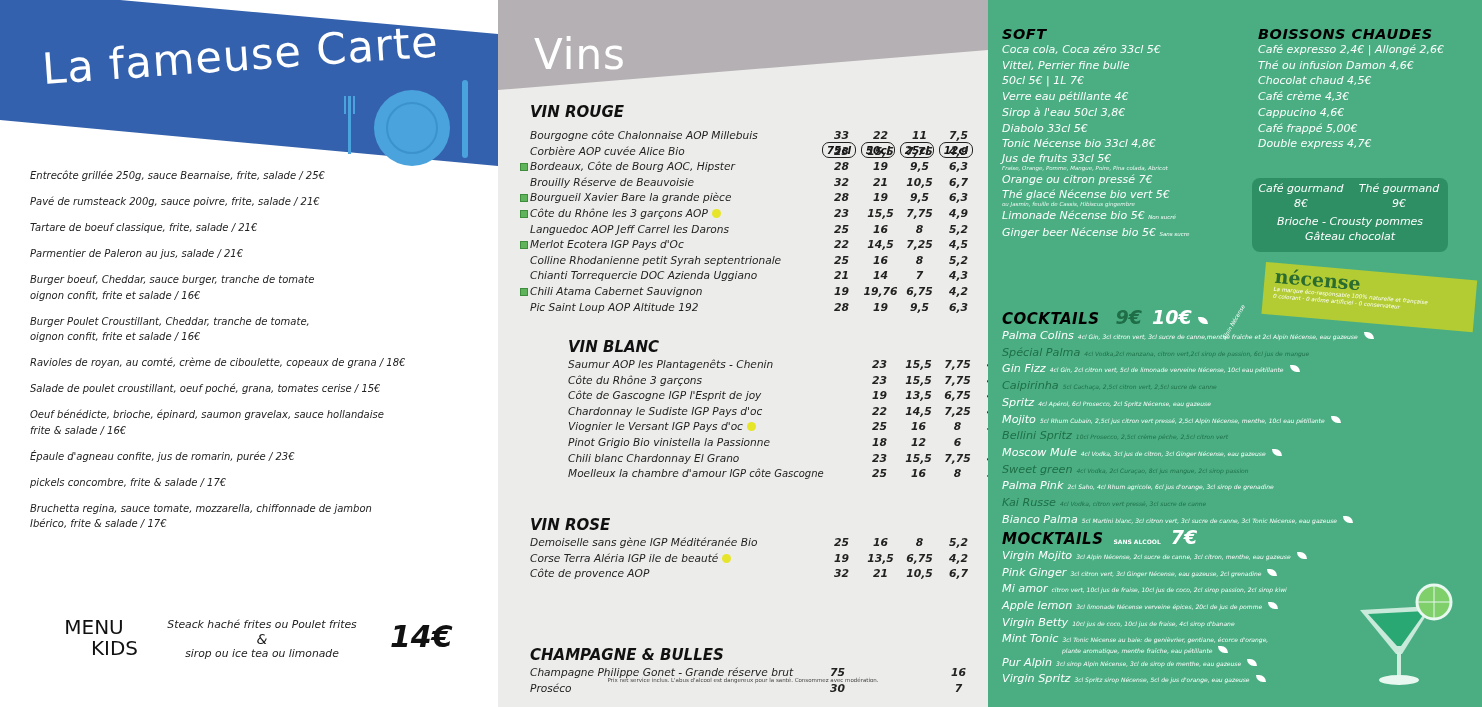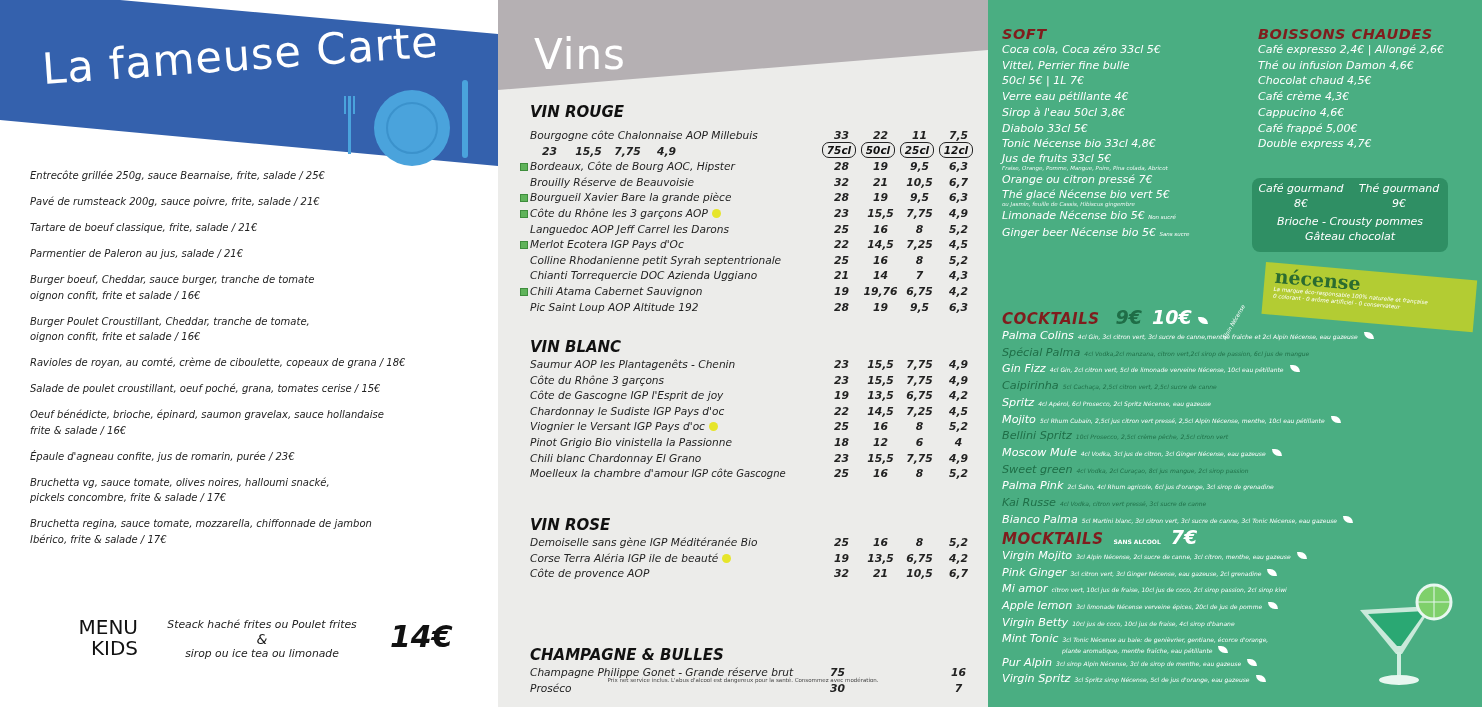--- a/index.html
+++ b/index.html
@@ -37,21 +37,21 @@
   #wine .bio { position: absolute; left: -10px; top: 4px; width: 8px; height: 8px; background: #5fb35a; border: 1px solid #3e8d3c; }
   #wine .veg { display: inline-block; width: 9px; height: 9px; border-radius: 50%; background: #e6e52a; margin-left: 4px; vertical-align: -1px; }
   #wine .sizes { position: absolute; left: 292px; top: 16px; display: flex; }
   #wine .size { width: 34px; margin-right: 5px; height: 16px; border: 1px solid #222; border-radius: 7px;
     font-size: 10.5px; text-align: center; line-height: 14px; font-weight: bold; color: #111; margin-top: 24px; }
   #wine .small-note { font-size: 10px; font-weight: normal; }
   #wine .disclaimer { position: absolute; left: 0; width: 490px; top: 677px; text-align: center; font-size: 5.5px; color: #444; font-style: normal; }
 
   
   #drinks { left: 988px; width: 494px; background: #4aae82; color: #fff; }
-  #drinks .hd { font-size: 14.5px; font-weight: bold; letter-spacing: 0.5px; color: #7f1d1d; }
+  #drinks .hd { font-size: 14.5px; font-weight: bold; letter-spacing: 0.5px; color: #000000; }
   #drinks .soft { position: absolute; left: 14px; top: 26px; width: 240px; }
   #drinks .soft .ln { font-size: 11px; line-height: 15.7px; white-space: nowrap; }
   #drinks .soft .sub { font-size: 5.5px; line-height: 7px; opacity: .9; }
   #drinks .soft .tiny { font-size: 5.5px; }
   #drinks .hot { position: absolute; left: 270px; top: 26px; width: 220px; }
   #drinks .hot .ln { font-size: 11px; line-height: 15.7px; white-space: nowrap; }
   #drinks .gourmand { position: absolute; left: 264px; top: 178px; width: 196px; height: 74px;
     background: #2f8f64; border-radius: 8px; text-align: center; font-size: 11px; line-height: 14.5px; padding-top: 4px; }
   #drinks .gourmand .g-row { display: flex; justify-content: space-around; }
   #drinks .gourmand .g-col { width: 50%; }
@@ -128,32 +128,31 @@
         <div>Salade de poulet croustillant, oeuf poché, grana, tomates cerise / 15€</div>
       </div>
     <div class="dish">
         <div>Oeuf bénédicte, brioche, épinard, saumon gravelax, sauce hollandaise</div>
         <div>frite &amp; salade / 16€</div>
       </div>
     <div class="dish">
         <div>Épaule d'agneau confite, jus de romarin, purée / 23€</div>
       </div>
     <div class="dish">
-        <div>Bruchetta vg, sauce tomate, olives noires, halloumi snacké,</div>
         <div>pickels concombre, frite &amp; salade / 17€</div>
       </div>
     <div class="dish">
         <div>Bruchetta regina, sauce tomate, mozzarella, chiffonnade de jambon</div>
         <div>Ibérico, frite &amp; salade / 17€</div>
       </div>
   </div>
 
   <div class="kids">
     <div class="kids-label">
-      <div style="text-align:right;padding-left:4px;">MENU</div>
+      <div style="text-align:center;padding-left:4px;">MENU</div>
       <div>KIDS</div>
     </div>
     <div class="kids-desc">
       <div>Steack haché frites ou Poulet frites</div>
       <div style="font-size:14px;line-height:14px;">&amp;</div>
       <div>sirop ou ice tea ou limonade</div>
     </div>
     <div class="kids-price">14€</div>
   </div>
 </div>
@@ -174,20 +173,21 @@
     </div>
     <div style="height:6px"></div>
     <div class="row">
         <div class="name">Bourgogne côte Chalonnaise AOP Millebuis</div>
         <div class="p">33</div>
         <div class="p">22</div>
         <div class="p">11</div>
         <div class="p">7,5</div>
       </div>
     <div class="row">
+        <div class="name">Corbière AOP cuvée Alice Bio</div>
         <div class="p">23</div>
         <div class="p">15,5</div>
         <div class="p">7,75</div>
         <div class="p">4,9</div>
       </div>
     <div class="row">
         <span class="bio"></span>
         <div class="name">Bordeaux, Côte de Bourg AOC, Hipster</div>
         <div class="p">28</div>
         <div class="p">19</div>
@@ -256,21 +256,21 @@
       </div>
     <div class="row">
         <div class="name">Pic Saint Loup AOP Altitude 192</div>
         <div class="p">28</div>
         <div class="p">19</div>
         <div class="p">9,5</div>
         <div class="p">6,3</div>
       </div>
   </div>
 
-  <div class="section" style="top:337px;">
+  <div class="section" style="top:337px;margin-left:38px;">
     <div class="sec-title">VIN BLANC</div>
     <div class="row">
         <div class="name">Saumur AOP les Plantagenêts - Chenin</div>
         <div class="p">23</div>
         <div class="p">15,5</div>
         <div class="p">7,75</div>
         <div class="p">4,9</div>
       </div>
     <div class="row">
         <div class="name">Côte du Rhône 3 garçons</div>

